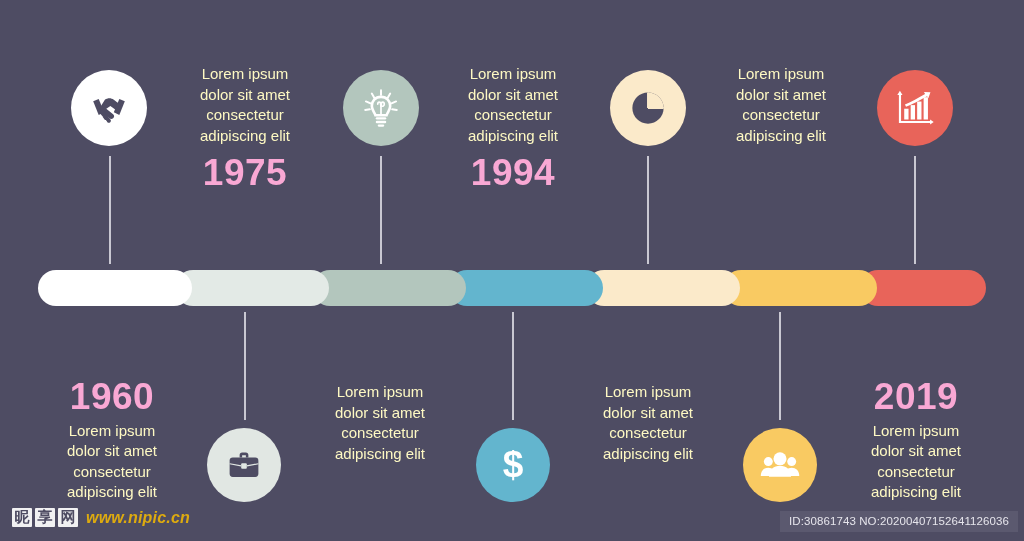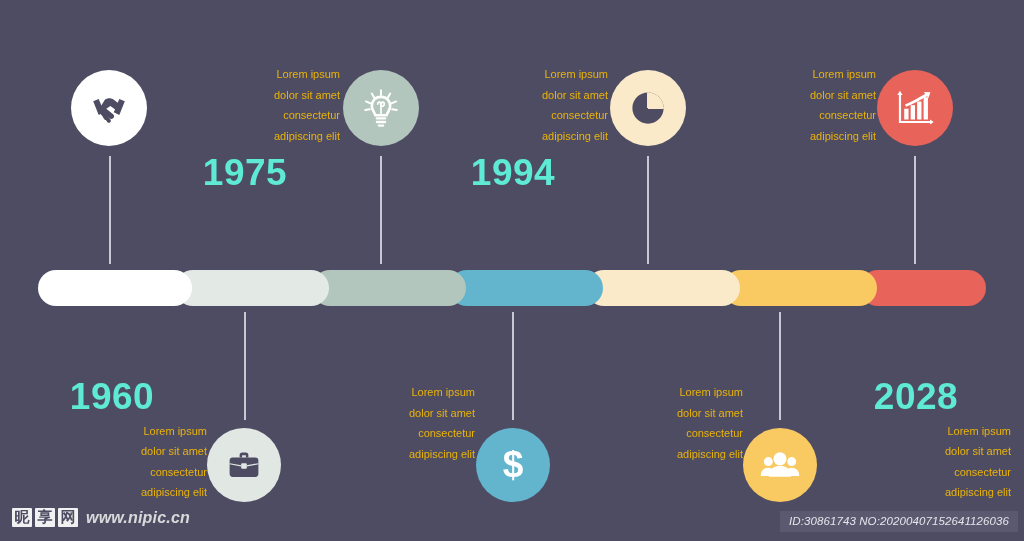--- a/index.html
+++ b/index.html
@@ -49,32 +49,31 @@
   .icon-circle svg { display: block; }
 
   
   .node-text {
     position: absolute;
     width: 190px;
     text-align: center;
     color: #ffffff;
   }
   .node-desc {
-    font-size: 11px;
+    font-size: 15px;
     line-height: 20.5px;
-    color: #eab308;
+    color: #fef9c3;
     font-weight: 400;
     white-space: pre-line;
-    text-align: right;
   }
   .node-year {
     font-size: 37px;
     font-weight: 700;
     letter-spacing: 0.5px;
-    color: #5eead4;
+    color: #f9a8d4;
     line-height: 1.05;
   }
   .top-block .node-year { margin-top: 8px; }
   .bottom-block .node-desc { margin-top: 4px; }
 
   
   #footer-watermark {
     position: absolute;
     left: 12px;
     top: 508px;
@@ -93,36 +92,35 @@
     color: #4e4c63;
     font-family: "DejaVu Sans", sans-serif;
     font-size: 15px;
     font-weight: 700;
     line-height: 19px;
     width: 20px;
     text-align: center;
     border-radius: 1px;
   }
   #wm-url {
-    color: #e5e5e5;
+    color: #eab308;
     font-size: 16px;
     font-weight: 700;
     font-style: italic;
     letter-spacing: 0.2px;
   }
   #footer-id {
     position: absolute;
     right: 6px;
     top: 511px;
     background: #5b596f;
     color: #e6e5ec;
     font-size: 11.5px;
     padding: 4px 9px 5px 9px;
     letter-spacing: 0.1px;
-    font-style: italic;
   }
 </style>
 </head>
 <body style="background: rgb(78, 76, 99);">
 
 <div id="canvas" style="background: rgb(78, 76, 99);">
 
   <div id="timeline-bar">
     <div class="bar-seg" style="left: 0px; width: 154px; z-index: 7; background: rgb(255, 255, 255);"></div>
     <div class="bar-seg" style="left: 137px; width: 154px; z-index: 6; background: rgb(227, 234, 230);"></div>
@@ -276,21 +274,21 @@
   </div>
 
   <div class="node-text bottom-block" style="left:553px; top:378px;">
     <div class="node-desc">Lorem ipsum
 dolor sit amet
 consectetur
 adipiscing elit</div>
   </div>
 
   <div class="node-text bottom-block" style="left:821px; top:378px;">
-    <div class="node-year">2028</div>
+    <div class="node-year">2019</div>
     <div class="node-desc">Lorem ipsum
 dolor sit amet
 consectetur
 adipiscing elit</div>
   </div>
 
   <div id="footer-watermark">
     <span id="wm-logo">
       <span class="wm-char">昵</span>
       <span class="wm-char">享</span>

